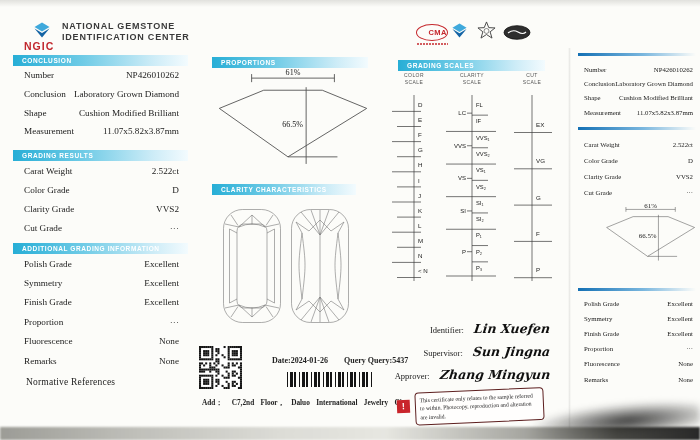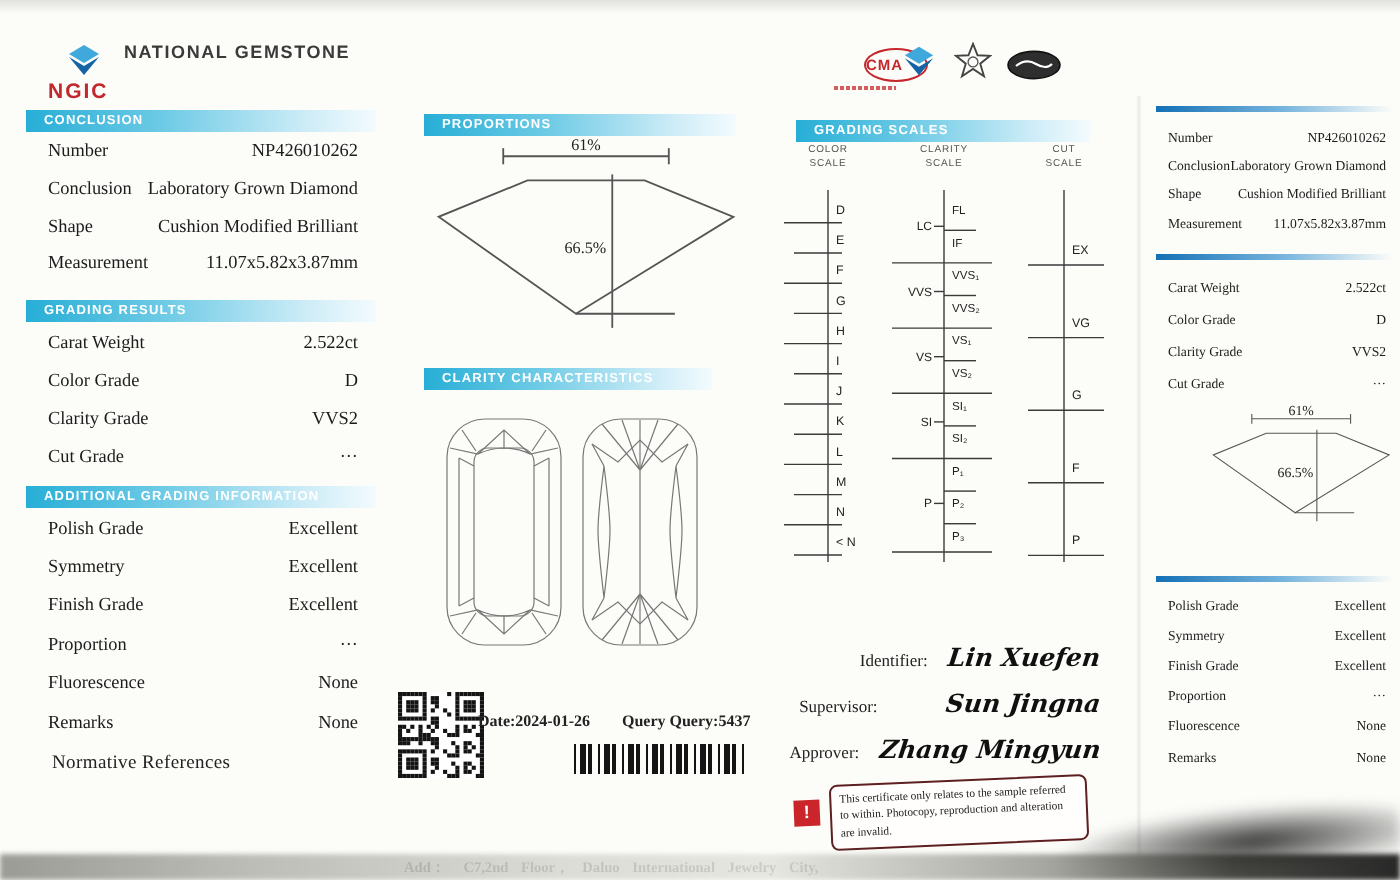--- a/index.html
+++ b/index.html
@@ -24,41 +24,41 @@
            font-size:9px;font-weight:bold;letter-spacing:.8px;color:#3a3a3a;line-height:10.5px;}
   .ngic{position:absolute;left:24px;top:40px;font-family:"Liberation Sans",sans-serif;
         font-size:10.5px;font-weight:bold;letter-spacing:1px;color:#c1272d;}
   
   .scale-head{position:absolute;top:72px;text-align:center;font-family:"Liberation Sans",sans-serif;
               font-size:5px;letter-spacing:.4px;color:#555;line-height:1.3;}
   .scale-head span{display:block;}
   
   .norm{position:absolute;left:26px;font-size:9.5px;color:#222;letter-spacing:.2px;white-space:nowrap;}
   
-  .daterow{position:absolute;left:239px;top:356px;display:flex;gap:16px;font-size:8px;font-weight:bold;color:#222;}
+  .daterow{position:absolute;left:272px;top:356px;display:flex;gap:16px;font-size:8px;font-weight:bold;color:#222;}
   
   .addr{position:absolute;left:202px;top:398px;width:338px;font-size:7.3px;font-weight:bold;color:#222;}
-  .addr .l1{display:flex;margin-top:31px;}
+  .addr .l1{display:flex;}
   .addr .l1 .txt{margin-left:9px;word-spacing:4.5px;}
   .addr .l2{text-align:right;margin-top:3.5px;padding-right:2px;}
   
   .sign-row{position:absolute;left:398px;width:152px;display:flex;align-items:baseline;justify-content:flex-end;}
   .sign-lbl{width:57px;text-align:right;font-size:8.5px;color:#222;flex:none;}
   .sign-name{margin-left:10px;display:inline-block;font-family:"DejaVu Serif",serif;font-style:italic;
              font-weight:bold;font-size:12.5px;transform:skewX(-7deg);white-space:nowrap;color:#101010;}
   
   .warn-wrap{position:absolute;left:397px;top:390px;width:154px;display:flex;transform:rotate(-2.5deg);}
   .warn-icon{width:13px;height:13px;flex:none;background:#c9252b;color:#fff;font-family:"Liberation Sans",sans-serif;
              font-weight:bold;font-size:9px;text-align:center;line-height:13px;margin-top:7px;}
   .warn-box{margin-left:5px;border:1px solid #5d1f1f;border-radius:4px;padding:3px 4px;background:#fffefd;
             font-size:5.7px;line-height:1.45;color:#222;width:129px;box-sizing:border-box;}
   
   .cma{position:absolute;left:416px;top:24px;width:30px;height:15px;border:1.5px solid #c5272c;border-radius:50%;
        color:#c5272c;font-family:"Liberation Sans",sans-serif;font-weight:bold;font-size:7.5px;
-       text-align:left;line-height:15px;letter-spacing:.5px;margin-left:16px;}
+       text-align:right;line-height:15px;letter-spacing:.5px;}
   .cma-sub{position:absolute;left:417px;top:43px;width:31px;height:2px;opacity:.75;
            background:repeating-linear-gradient(90deg,#c5272c 0 2px,transparent 2px 3px);}
   
   .edge-top{position:absolute;left:0;top:0;width:700px;height:7px;
             background:linear-gradient(180deg,#dededa,rgba(255,255,255,0));opacity:.9;}
   .edge-bottom{position:absolute;left:0;bottom:0;width:700px;height:13px;filter:blur(1.2px);opacity:.88;
             background:linear-gradient(90deg,#8f8f89 0%,#b5b5af 18%,#d8d8d2 40%,#e4e4de 55%,#9a9a94 75%,#30302c 88%,#0c0c0c 100%);}
   .curl-shadow{position:absolute;left:518px;top:403px;width:182px;height:32px;filter:blur(3px);transform:rotate(-5deg);
             background:radial-gradient(ellipse at 60% 60%,rgba(10,10,10,.8),rgba(10,10,10,0) 65%);}
   .fold{position:absolute;left:568px;top:48px;width:3px;height:380px;
@@ -70,20 +70,21 @@
 
 <div id="page">
 
   <svg style="position:absolute;left:33px;top:21px" width="18" height="18" viewBox="0 0 24 22">
     <polygon points="12,1 22,7 12,13 2,7" fill="#3fa9dc"></polygon>
     <path d="M2 9 L12 21 L22 9 L12 15 Z" fill="#1464a5"></path>
   </svg>
   <div class="ngic">NGIC</div>
   <div class="orgname">
     <div>NATIONAL GEMSTONE</div>
+    <div>IDENTIFICATION CENTER</div>
   </div>
 
   <div class="cma">CMA</div>
   <div class="cma-sub"></div>
   <svg style="position:absolute;left:451px;top:22px" width="17" height="17" viewBox="0 0 24 22">
     <polygon points="12,1 22,7 12,13 2,7" fill="#3fa9dc"></polygon>
     <path d="M2 9 L12 21 L22 9 L12 15 Z" fill="#1464a5"></path>
   </svg>
   <svg style="position:absolute;left:477px;top:21px" width="19" height="19" viewBox="0 0 20 20">
     <polygon points="10,1 12.4,7 19,7.3 13.8,11.4 15.8,18 10,14.2 4.2,18 6.2,11.4 1,7.3 7.6,7" fill="none" stroke="#444" stroke-width="1"></polygon>
@@ -534,21 +535,21 @@
         <text x="24" y="179.2" text-anchor="start" font-size="6.2" fill="#222" font-family="Liberation Sans, sans-serif">P</text>
         <line x1="2" y1="184.7" x2="40" y2="184.7" stroke="#3a3a3a" stroke-width="0.7"></line>
       </svg>
     </div>
 
   <div id="signoff-host">
       <div class="sign-row" style="top: 321px;">
         <span class="sign-lbl">Identifier:</span>
         <span class="sign-name">Lin Xuefen</span>
       </div>
-      <div class="sign-row" style="top: 344px; gap: 24px;">
+      <div class="sign-row" style="top: 344px;">
         <span class="sign-lbl">Supervisor:</span>
         <span class="sign-name">Sun Jingna</span>
       </div>
       <div class="sign-row" style="top: 367px;">
         <span class="sign-lbl">Approver:</span>
         <span class="sign-name">Zhang Mingyun</span>
       </div>
     </div>
   <div class="warn-wrap">
     <div class="warn-icon">!</div>

